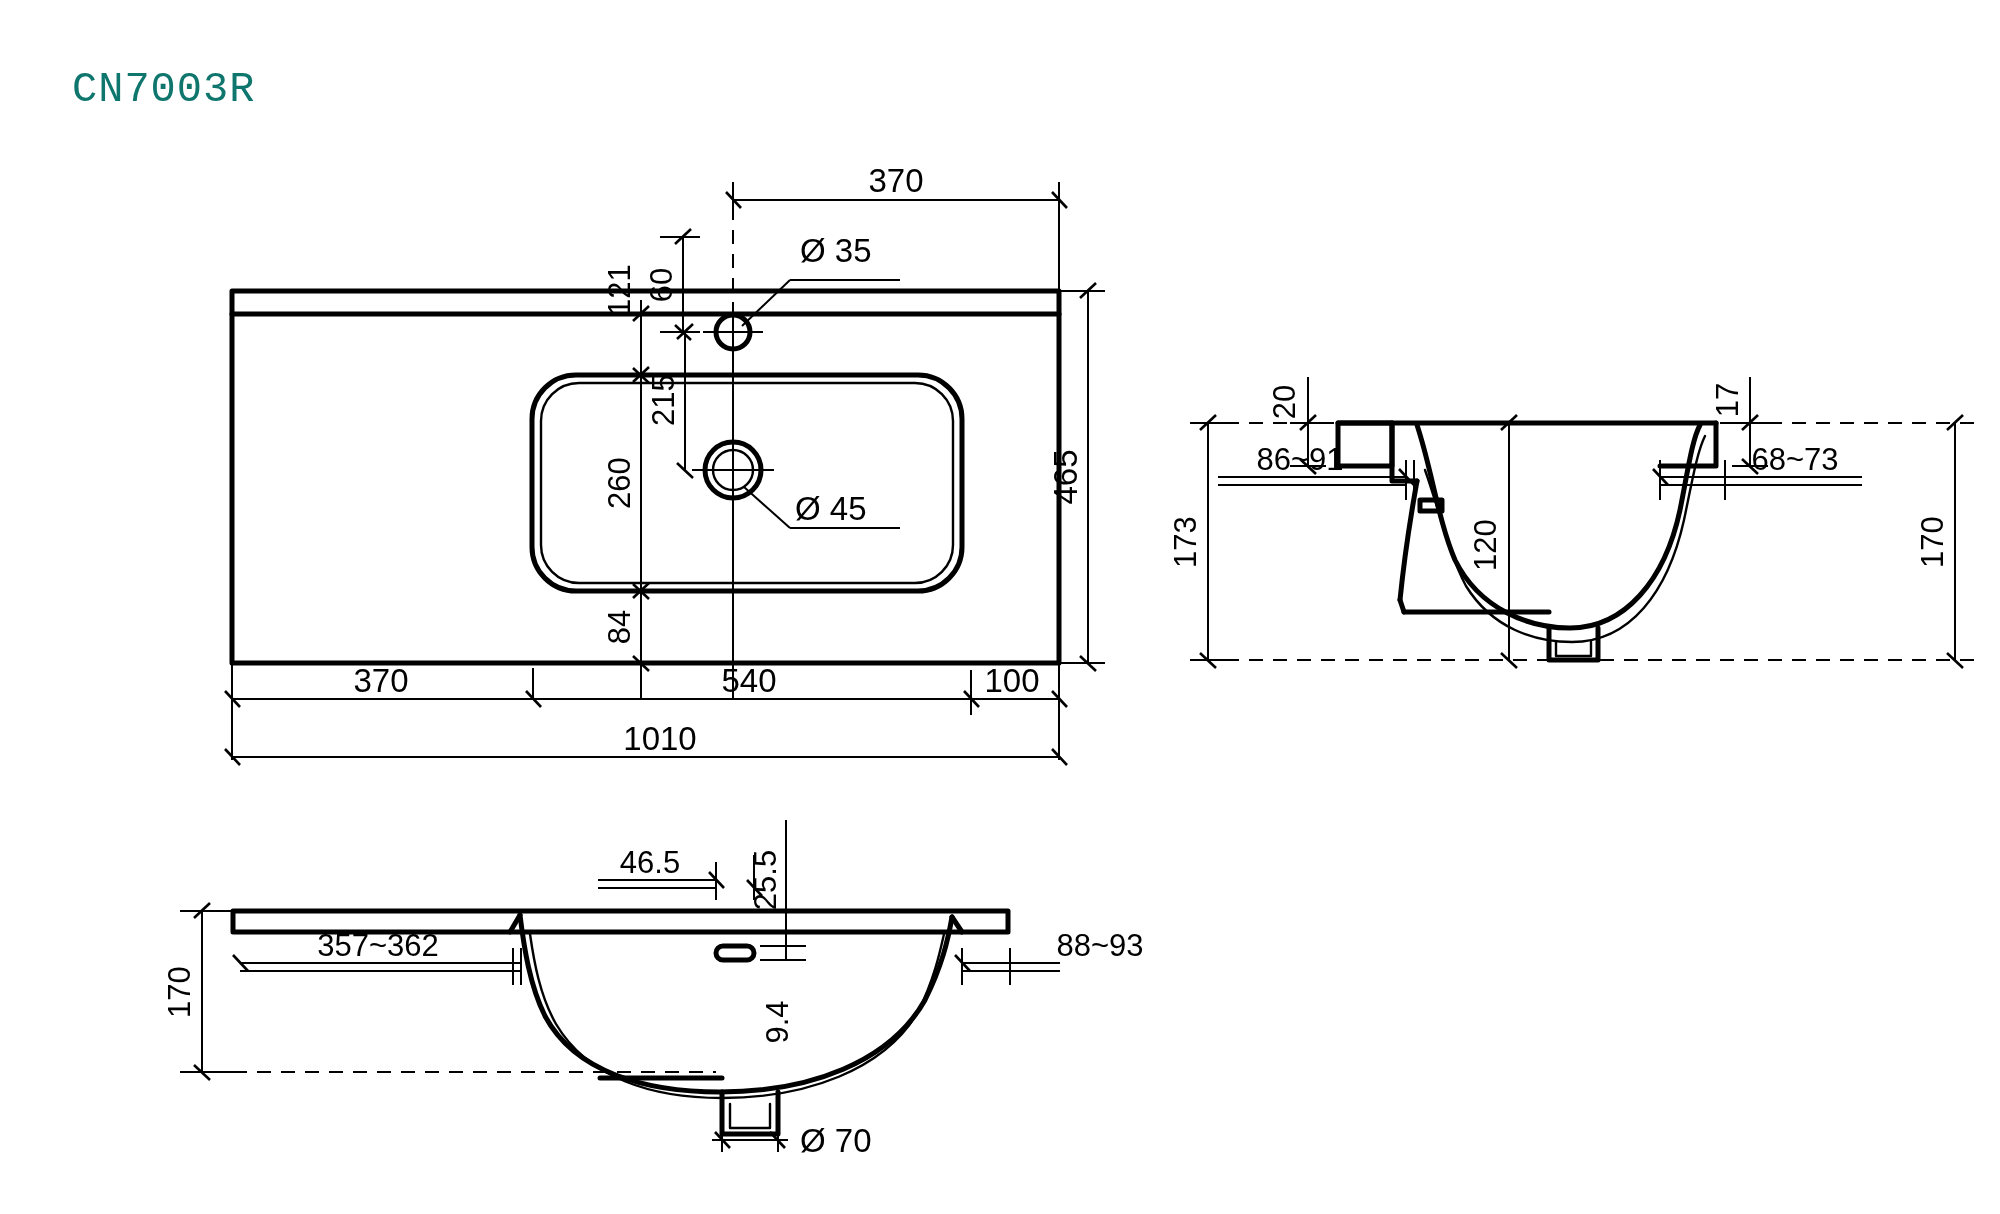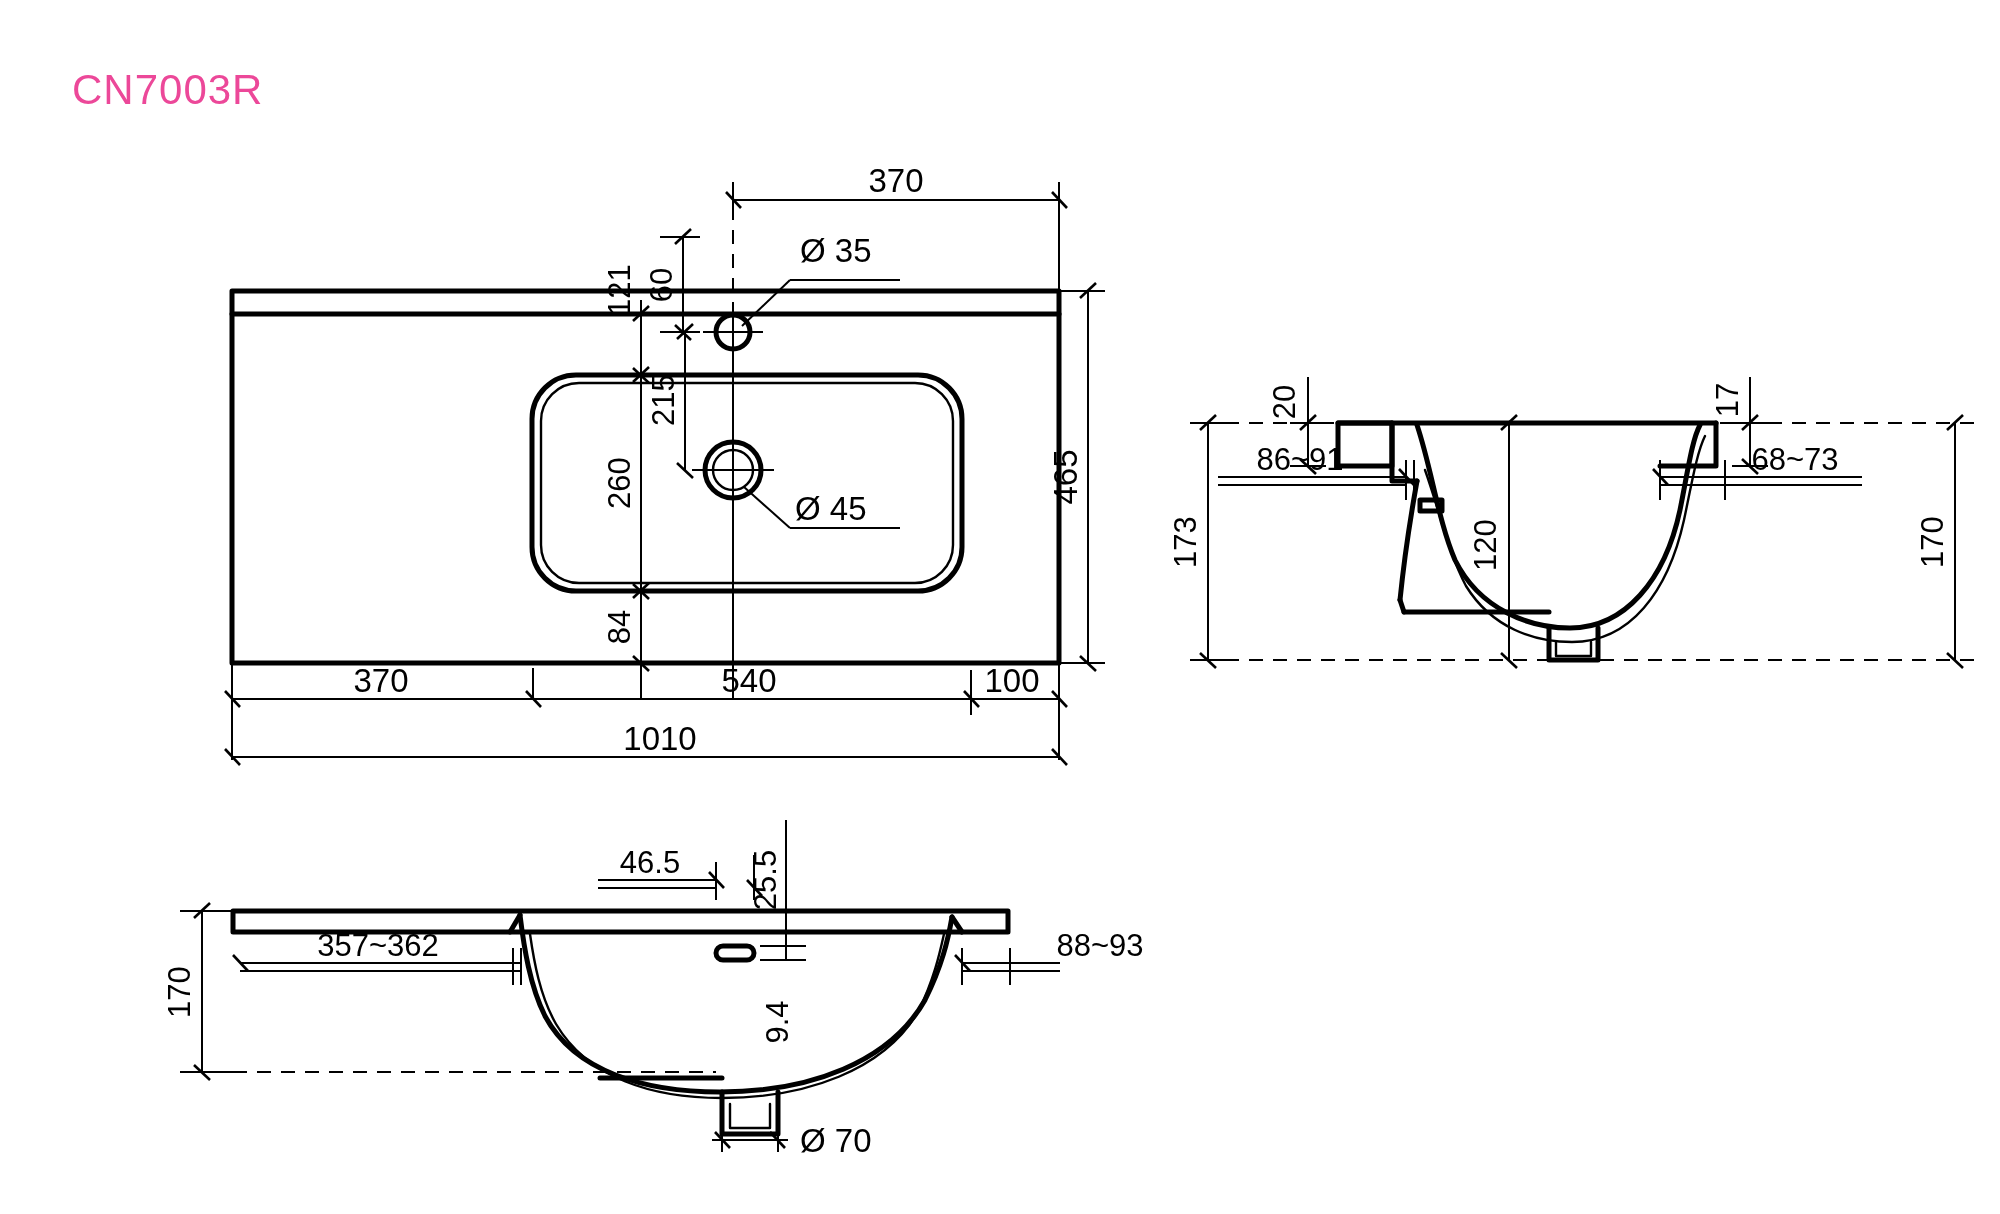--- a/index.html
+++ b/index.html
@@ -1,19 +1,19 @@
 <!DOCTYPE html>
 <html><head>
 <meta charset="utf-8">
 <style>
   html,body{margin:0;padding:0;background:#ffffff;}
   body{width:2000px;height:1214px;position:relative;
        font-family:"Liberation Sans", sans-serif;color:#000;overflow:hidden;}
   .stage{position:absolute;left:0;top:0;width:2000px;height:1214px;}
-  .title{position:absolute;left:72px;top:66px;font-size:42px;letter-spacing:1px;color:#ec4899;}
+  .title{position:absolute;left:72px;top:66px;font-size:42px;letter-spacing:1px;color:#0f766e;font-family:Liberation Mono, monospace;}
   svg{position:absolute;left:0;top:0;width:2000px;height:1214px;}
   text{font-family:"Liberation Sans", sans-serif;fill:#000;}
   .dim{font-size:31px;}
   .dimlg{font-size:33px;}
   .obj{fill:none;stroke:#000;stroke-width:5;stroke-linecap:round;stroke-linejoin:round;}
   .objthin{fill:none;stroke:#000;stroke-width:2.4;stroke-linecap:round;stroke-linejoin:round;}
   .dl{fill:none;stroke:#000;stroke-width:2;}
   .ext{fill:none;stroke:#000;stroke-width:2;}
   .dash{fill:none;stroke:#000;stroke-width:2;stroke-dasharray:14 10;}
   .ctr{fill:none;stroke:#000;stroke-width:2;}

